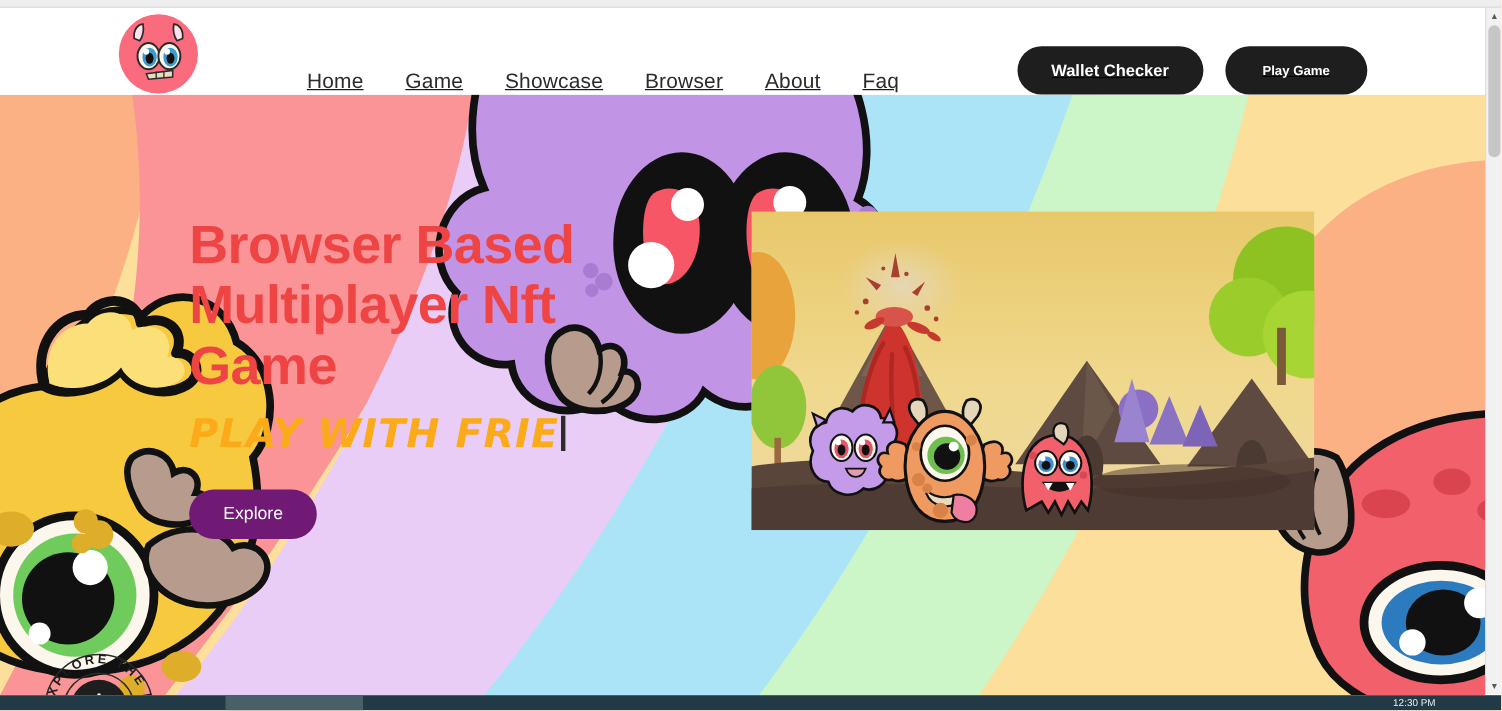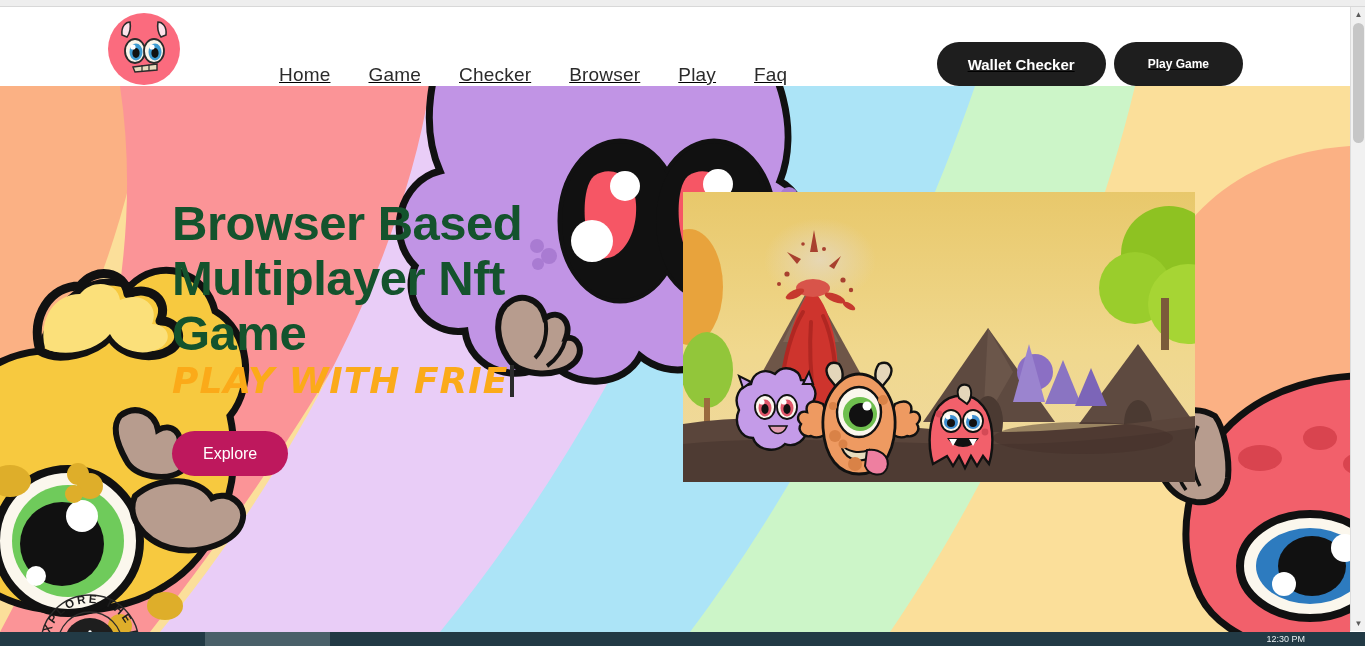--- a/index.html
+++ b/index.html
@@ -37,43 +37,43 @@
   
   header.site-nav { position:absolute; left:0; top:7px; width:1350px; height:79px;
     background:#ffffff; display:flex; align-items:flex-end; z-index:40;text-decoration:underline; }
   .logo { width:74px; height:74px; margin-left:107px; flex:0 0 auto; position:relative; }
   .logo svg { display:block; width:74px; height:74px; }
 
   nav.main-nav { display:flex; align-items:center; gap:38px; margin-left:98px; }
   nav.main-nav a { color:#2b2b2b; font-size:19px; text-decoration:none;
     letter-spacing:.2px; white-space:nowrap; }
 
-  .nav-actions { display:flex; align-items:center; gap:8px; margin-left:auto; margin-right:107px; }
+  .nav-actions { display:flex; align-items:center; gap:20px; margin-left:auto; margin-right:107px; }
   .pill-btn { background:#1e1e1e; color:#ffffff; border:none; border-radius:40px;
     font-family:"Liberation Sans", sans-serif; cursor:pointer; white-space:nowrap; }
   .pill-btn.wallet { padding:0 31px; height:44px; font-size:15px; font-weight:bold; }
   .pill-btn.play   { padding:0 34px; height:44px; font-size:12px; font-weight:bold; }
 
   
   .hero { position:absolute; left:0; top:86px; width:1350px; height:546px;
     overflow:hidden; z-index:10; }
   .hero-bg { position:absolute; inset:0; width:1350px; height:546px; }
   .hero-art { position:absolute; inset:0; width:1350px; height:546px; pointer-events:none; }
 
   .hero-copy { position:absolute; left:172px; top:110px; width:420px; z-index:20; }
-  h1.hero-title { font-size:49px; line-height:55px; color:#14532d;
+  h1.hero-title { font-size:49px; line-height:55px; color:#ef4444;
     font-weight:bold; letter-spacing:-.5px; }
-  .type-line { margin-top:0; font-size:36px; line-height:40px;
+  .type-line { margin-top:14px; font-size:36px; line-height:40px;
     color:#FBAA19; font-weight:bold; font-style:italic; letter-spacing:1px;
     font-family:"DejaVu Sans", sans-serif; white-space:nowrap; }
   .caret { display:inline-block; width:4px; height:32px; background:#2b2b2b;
     vertical-align:-4px; margin-left:2px; }
   .explore-btn { margin-top:30px; display:inline-flex; align-items:center;
     justify-content:center; height:45px; padding:0 31px;
-    background:#be185d; color:#fff; border:none; border-radius:30px;
+    background:#701a75; color:#fff; border:none; border-radius:30px;
     font-size:16px; font-family:"Liberation Sans", sans-serif; cursor:pointer; }
 
   
   .scroll-badge { position:absolute; left:36px; top:504px; width:108px; height:108px; z-index:22; }
   .scroll-badge svg { display:block; }
 
   
   .game-preview { position:absolute; left:683px; top:106px; width:512px; height:290px;
     z-index:21; overflow:hidden; }
   .game-preview svg { display:block; width:512px; height:290px; }
@@ -104,23 +104,23 @@
         <circle cx="45" cy="35" r="2.6" fill="#fff"></circle>
 
         <path d="M26 55 L50 52 L50 58 L28 60 Z" fill="#E8DCBE" stroke="#2b2b2b" stroke-width="1.4"></path>
         <path d="M35 53 L35 59 M42 52.5 L42 58.5" stroke="#2b2b2b" stroke-width="1.2"></path>
       </svg>
     </div>
 
     <nav class="main-nav">
       <a href="#">Home</a>
       <a href="#">Game</a>
-      <a href="#">Checker</a>
+      <a href="#">Showcase</a>
       <a href="#">Browser</a>
-      <a href="#">Play</a>
+      <a href="#">About</a>
       <a href="#">Faq</a>
     </nav>
 
     <div class="nav-actions">
       <button class="pill-btn wallet">Wallet Checker</button>
       <button class="pill-btn play">Play Game</button>
     </div>
   </header>
 
   <section class="hero">

